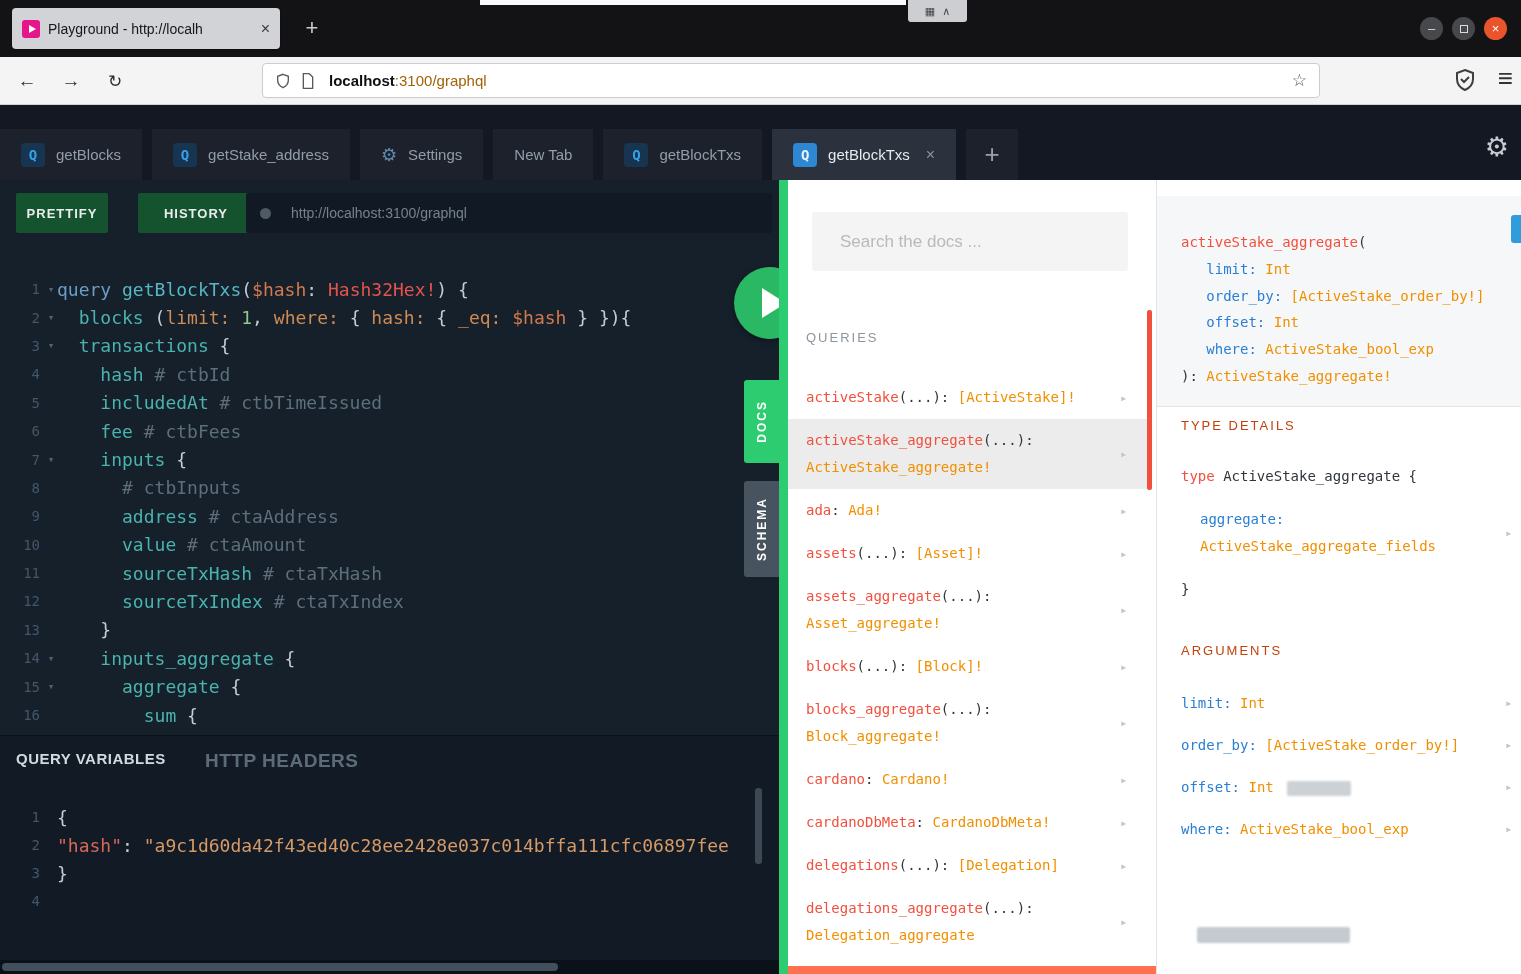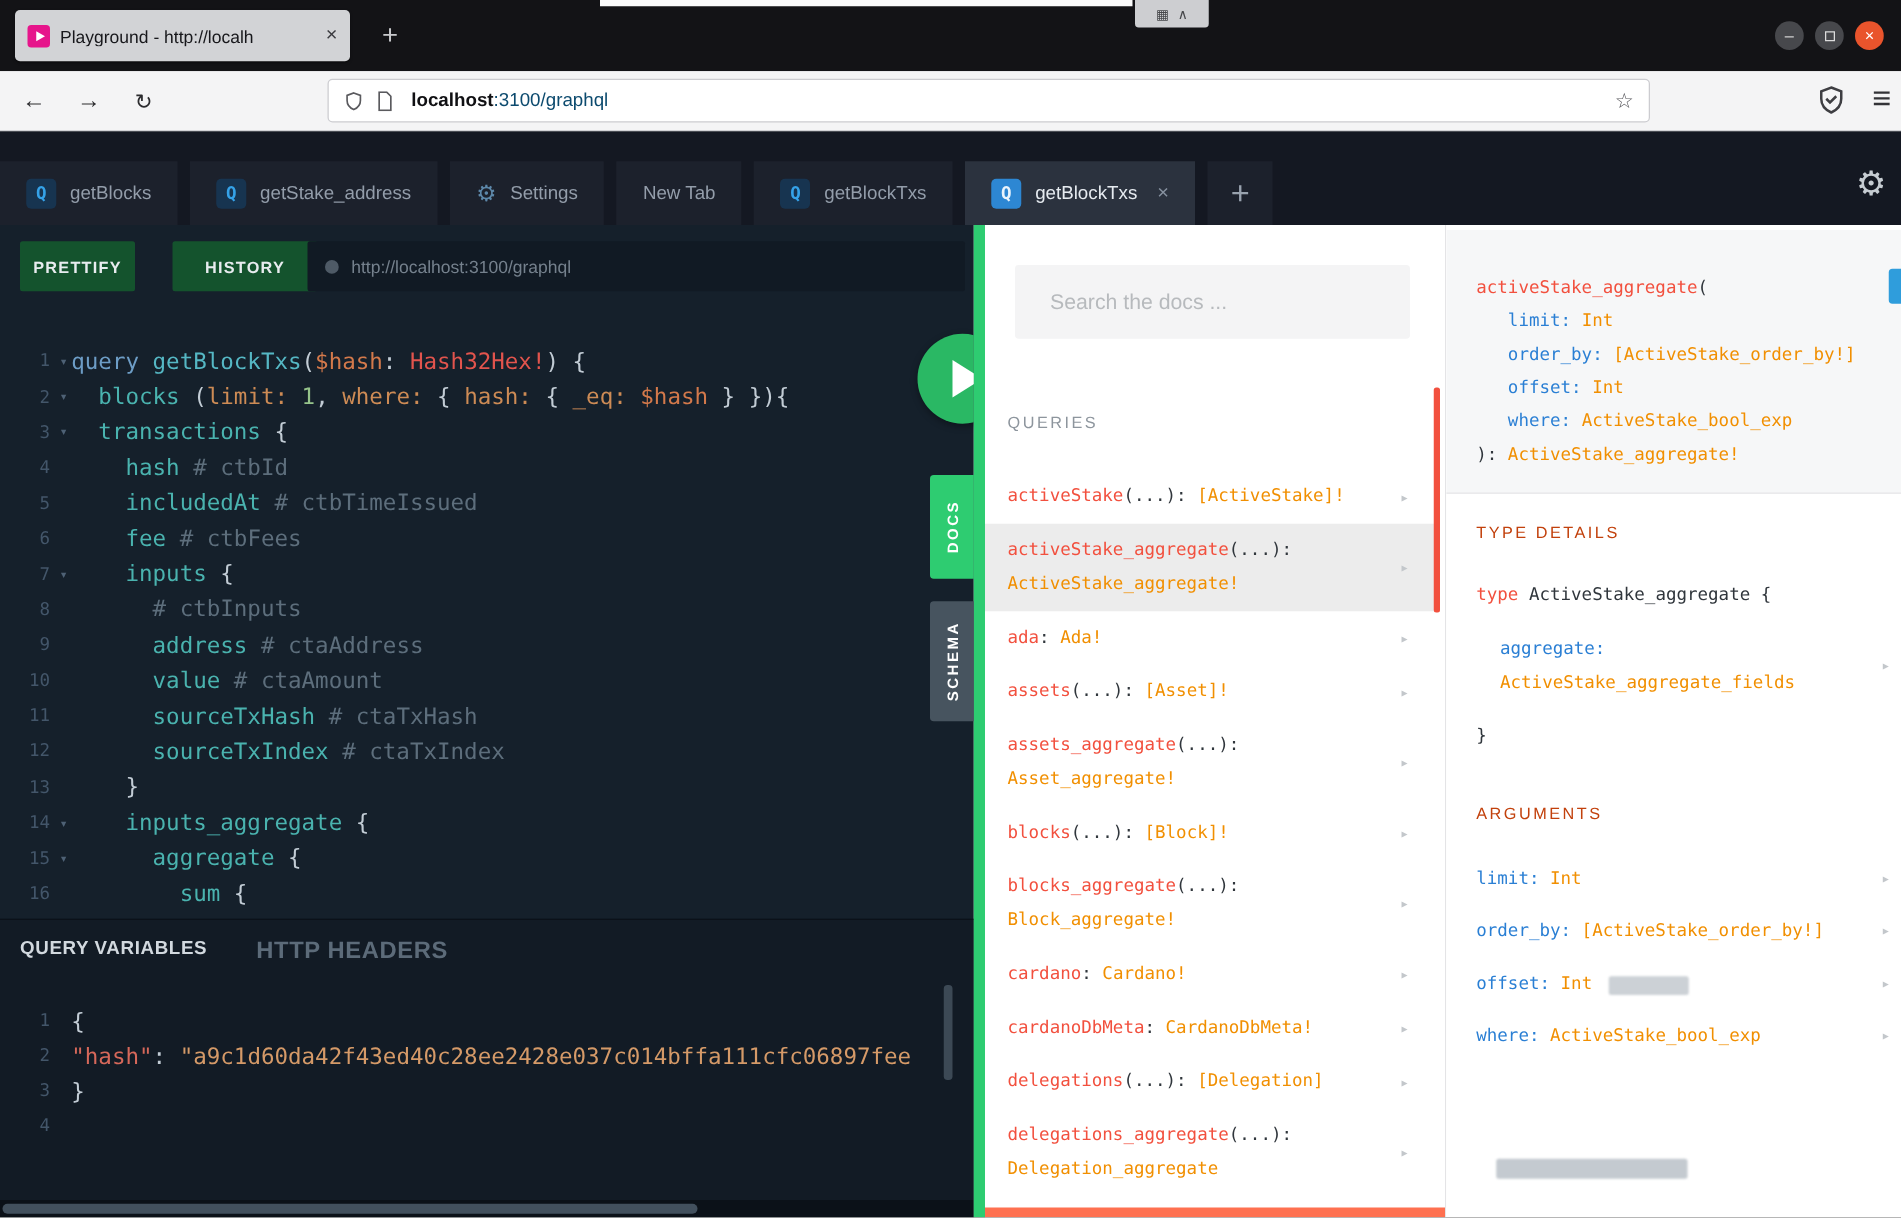--- a/index.html
+++ b/index.html
@@ -21,21 +21,21 @@
   .wc{width:23px;height:23px;border-radius:50%;display:flex;align-items:center;justify-content:center;font-size:13px;color:#dcdcdc;background:#47484c;cursor:pointer}
   .wc-close{background:#e9542c;color:#fff}
   .max-square{width:8px;height:8px;border:1.5px solid #dcdcdc;display:block}
 
   .ff-navbar{position:absolute;left:0;top:57px;width:100%;height:48px;background:#f4f4f5;border-bottom:1px solid #d2d2d5}
   .nav-btn{position:absolute;top:7px;width:34px;height:34px;display:flex;align-items:center;justify-content:center;font-size:19px;color:#2c2c2f;cursor:pointer}
   .nav-back{left:10px}.nav-fwd{left:54px}.nav-reload{left:98px;font-size:17px}
   .url-bar{position:absolute;left:262px;top:6px;width:1058px;height:35px;background:#fff;border:1px solid #ccccd0;border-radius:4px;display:flex;align-items:center;padding:0 12px;gap:10px}
   .url-text{font-size:15px;margin-left:4px;white-space:nowrap}
   .url-host{color:#101013;font-weight:700}
-  .url-rest{color:#0c4a6e}
+  .url-rest{color:#a16207}
   .star{margin-left:auto;font-size:17px;color:#55555a;cursor:pointer}
   .prot-icon{position:absolute;right:44px;top:10px;cursor:pointer}
   .menu-btn{position:absolute;right:8px;top:6px;font-size:26px;color:#333337;cursor:pointer}
 
   
   .pg-tabbar{position:absolute;left:0;top:105px;width:100%;height:75px;background:#141822}
   .pg-tabs{position:absolute;left:0;bottom:0;display:flex;gap:10px;height:51px}
   .pg-tab{display:flex;align-items:center;gap:11px;padding:0 21px;background:#1c212c;color:#939daa;font-size:15px;white-space:nowrap;cursor:pointer}
   .pg-tab.active{background:#2b323e;color:#e6ebf0}
   .qbadge{width:24px;height:24px;border-radius:4px;background:#173450;color:#35a2e8;font-weight:700;font-size:14px;display:flex;align-items:center;justify-content:center;font-family:"DejaVu Sans Mono",monospace;flex:none}
@@ -43,21 +43,21 @@
   .gear-badge{font-size:18px;color:#5d88aa}
   .tab-close{margin-left:5px;color:#8792a0;font-size:16px}
   .pg-add{justify-content:center;width:52px;padding:0;font-size:26px;color:#98a2ae}
   .pg-gear{position:absolute;right:12px;top:26px;font-size:27px;color:#c6ccd2;cursor:pointer}
 
   
   .editor{position:absolute;left:0;top:180px;width:779px;height:794px;background:#15202b;overflow:hidden}
   .btn{position:absolute;top:13px;height:40px;background:#14532d;border-radius:2px;color:#e8ecef;font-size:13px;font-weight:700;letter-spacing:1px;display:flex;align-items:center;justify-content:center;cursor:pointer}
   .prettify{left:16px;width:92px}
   .history{left:138px;width:116px}
-  .endpoint{position:absolute;left:246px;top:13px;width:526px;height:40px;background:#111a24;border-radius:2px;display:flex;align-items:center;padding-left:14px;gap:10px}
+  .endpoint{position:absolute;left:246px;top:13px;width:526px;height:40px;background:#111a24;border-radius:2px;display:flex;align-items:center;padding-left:14px;gap:20px}
   .endpoint .dot{width:11px;height:11px;border-radius:50%;background:#4e5a66;flex:none}
   .endpoint-url{color:#75818d;font-size:14px}
   .code-area{position:absolute;left:0;top:95px;width:100%;font-family:"DejaVu Sans Mono",monospace;font-size:18px}
   .code-line{display:flex;height:28.4px;align-items:center}
   .gut{width:40px;text-align:right;color:#43566a;font-size:14px;flex:none}
   .fold{width:17px;text-align:center;color:#4e6175;font-size:11px;flex:none;padding-left:5px}
   .ctext{white-space:pre}
   .seg.kw{color:#6d9dc6}.seg.def{color:#55b7c4}.seg.fld{color:#4ab3af}.seg.var{color:#d3794b}
   .seg.typ{color:#e2544d}.seg.arg{color:#cd8b55}.seg.num{color:#96c48b}.seg.com{color:#5d6e7c}
   .seg.pun{color:#c2ccd5}.seg.key{color:#d6685a}.seg.str{color:#d59a68}
@@ -87,21 +87,21 @@
   .docs-section{position:absolute;left:18px;top:150px;font-size:13px;letter-spacing:2px;color:#8d959d}
   #docs-list{position:absolute;left:0;top:196px;width:360px}
   .doc-item{position:relative;padding:8px 44px 8px 18px;font-family:"DejaVu Sans Mono",monospace;font-size:14px;line-height:27px;cursor:pointer}
   .doc-item.selected{background:#ececec}
   .chev{position:absolute;right:22px;top:50%;transform:translateY(-50%);font-size:8px;color:#c3c7cb}
   .docs-scroll{position:absolute;left:359px;top:130px;width:5px;height:180px;background:#f2503e;border-radius:2px}
   .orange-strip{position:absolute;left:0;bottom:0;width:100%;height:8px;background:#fe7050}
 
   
   .detail-col{position:absolute;left:1157px;top:180px;width:364px;height:794px;background:#fff;overflow:hidden}
-  .sig-card{position:absolute;left:0;top:4px;width:100%;height:211px;background:#f6f7f8;border-bottom:1px solid #e5e5e7;padding:33px 10px 0 24px;font-family:"DejaVu Sans Mono",monospace;font-size:14px}
+  .sig-card{position:absolute;left:0;top:16px;width:100%;height:211px;background:#f6f7f8;border-bottom:1px solid #e5e5e7;padding:33px 10px 0 24px;font-family:"DejaVu Sans Mono",monospace;font-size:14px}
   .sig-line{line-height:26.8px;white-space:pre}
   .collapse-btn{position:absolute;right:0;top:35px;width:10px;height:28px;background:#2f9ddc;border-radius:3px 0 0 3px;cursor:pointer;z-index:3}
   .detail-body{position:absolute;left:0;top:211px;width:100%;bottom:0;padding:0 24px}
   .sec-h{font-size:13px;letter-spacing:2px;color:#c2410c;margin-top:27px}
   .type-block{font-family:"DejaVu Sans Mono",monospace;font-size:14px;line-height:27px}
   .type-line1{margin-top:30px}
   .type-field{position:relative;margin-top:16px;padding-left:19px;cursor:pointer}
   .type-field .chev{right:-14px}
   .type-close{margin-top:16px}
   .args-h{margin-top:40px}

